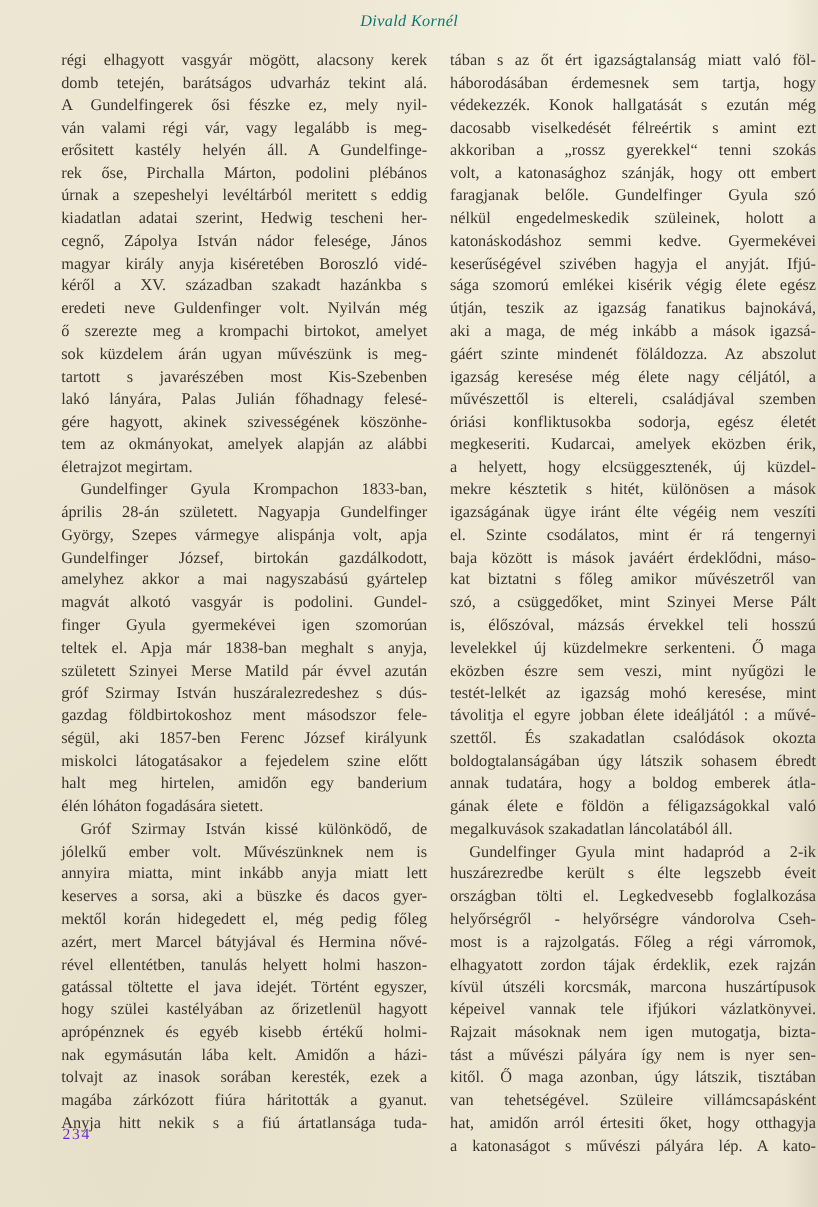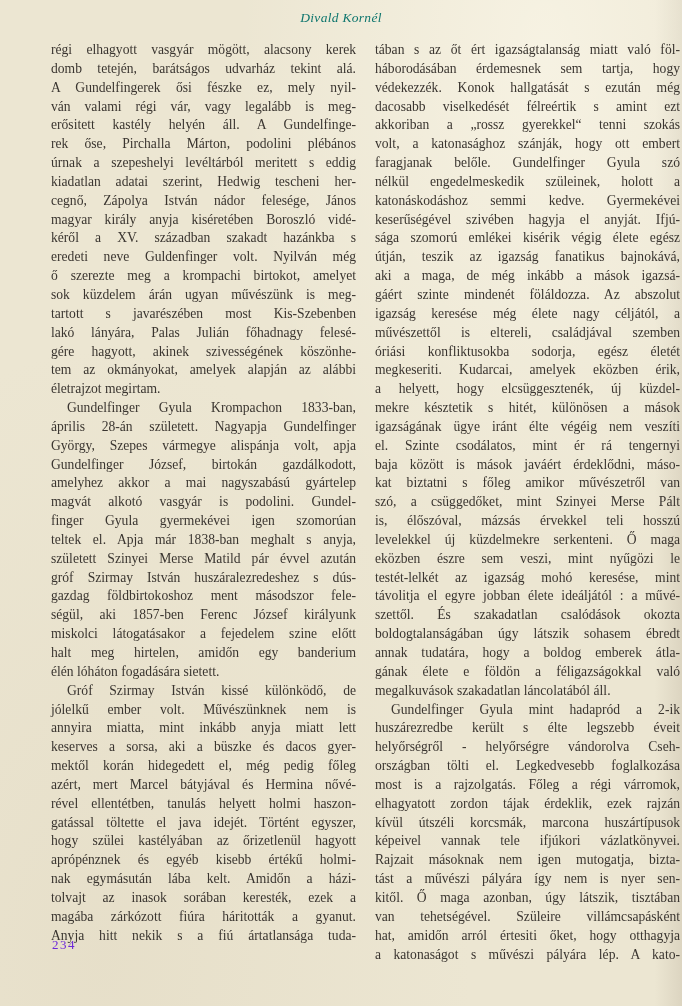--- a/index.html
+++ b/index.html
@@ -125,22 +125,22 @@
       <span class="line">eközben észre sem veszi, mint nyűgözi le</span>
       <span class="line">testét-lelkét az igazság mohó keresése, mint</span>
       <span class="line">távolitja el egyre jobban élete ideáljától : a művé-</span>
       <span class="line">szettől. És szakadatlan csalódások okozta</span>
       <span class="line">boldogtalanságában úgy látszik sohasem ébredt</span>
       <span class="line">annak tudatára, hogy a boldog emberek átla-</span>
       <span class="line">gának élete e földön a féligazságokkal való</span>
       <span class="line last">megalkuvások szakadatlan láncolatából áll.</span>
       <span class="line indent">Gundelfinger Gyula mint hadapród a 2-ik</span>
       <span class="line">huszárezredbe került s élte legszebb éveit</span>
+      <span class="line">országban tölti el. Legkedvesebb foglalkozása</span>
       <span class="line">helyőrségről - helyőrségre vándorolva Cseh-</span>
-      <span class="line">országban tölti el. Legkedvesebb foglalkozása</span>
       <span class="line">most is a rajzolgatás. Főleg a régi várromok,</span>
       <span class="line">elhagyatott zordon tájak érdeklik, ezek rajzán</span>
       <span class="line">kívül útszéli korcsmák, marcona huszártípusok</span>
       <span class="line">képeivel vannak tele ifjúkori vázlatkönyvei.</span>
       <span class="line">Rajzait másoknak nem igen mutogatja, bizta-</span>
       <span class="line">tást a művészi pályára így nem is nyer sen-</span>
       <span class="line">kitől. Ő maga azonban, úgy látszik, tisztában</span>
       <span class="line">van tehetségével. Szüleire villámcsapásként</span>
       <span class="line">hat, amidőn arról értesiti őket, hogy otthagyja</span>
       <span class="line">a katonaságot s művészi pályára lép. A kato-</span>

